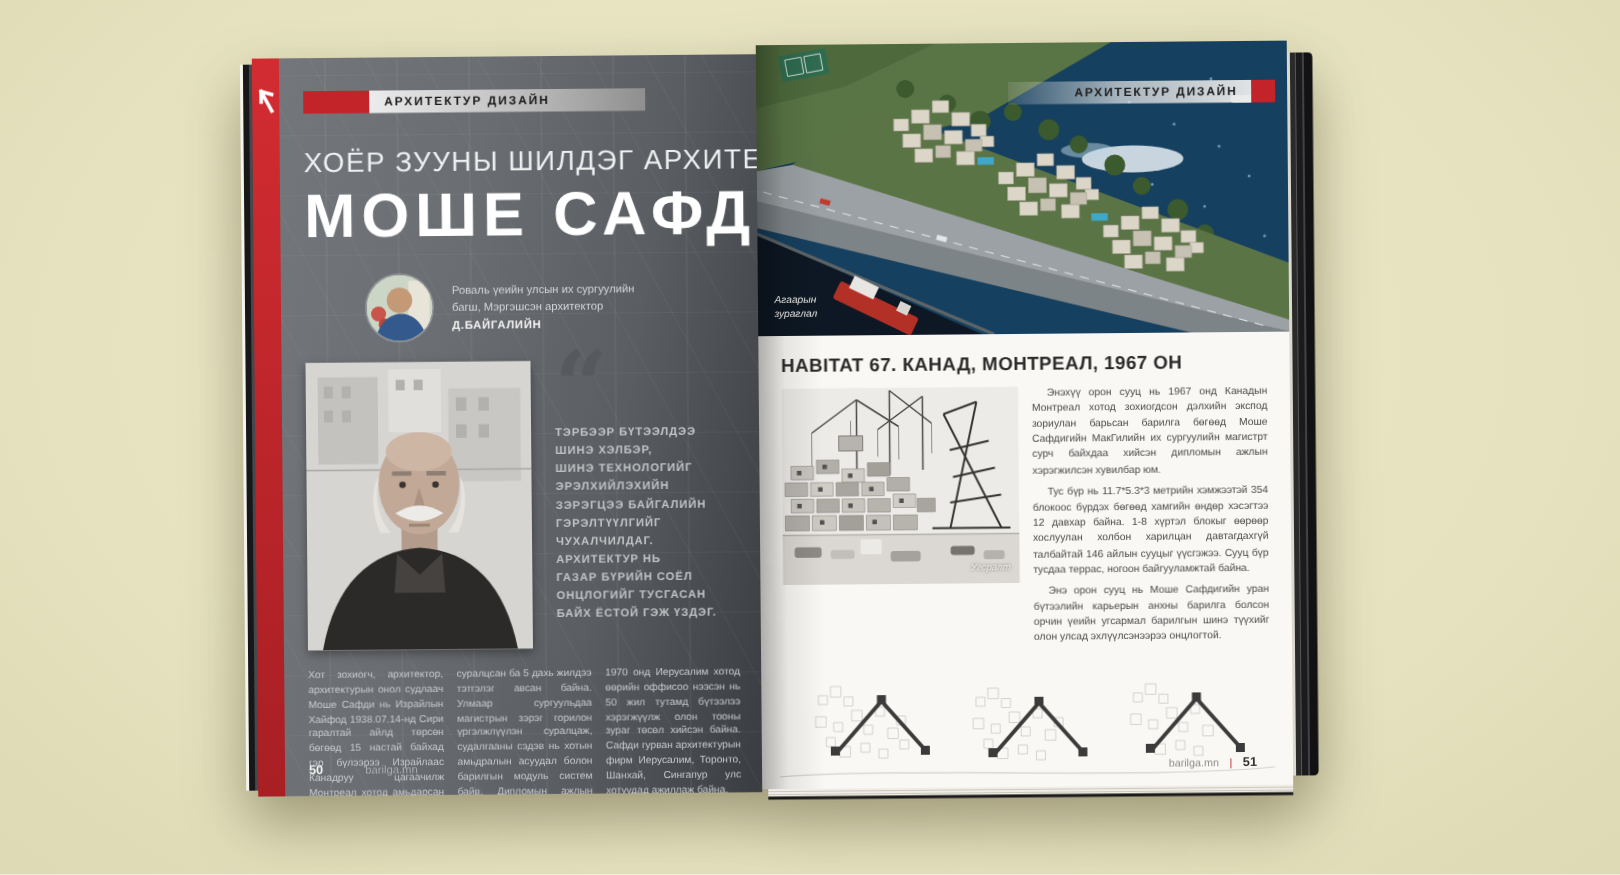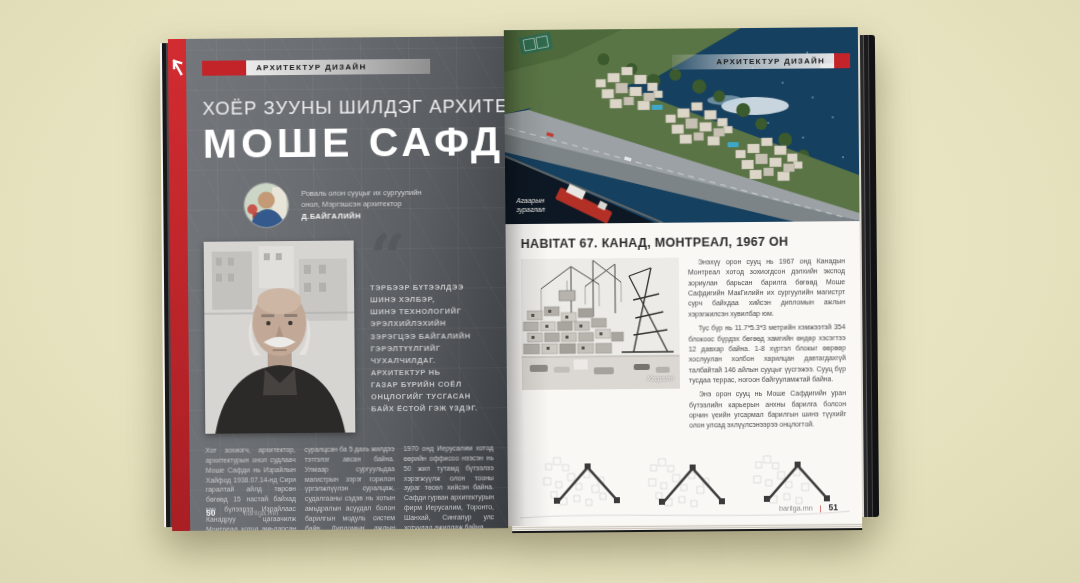--- a/index.html
+++ b/index.html
@@ -131,22 +131,22 @@
           <svg viewBox="0 0 46 46" width="46" height="46">
             <rect width="46" height="46" fill="#ccd6c6"></rect>
             <rect x="28" y="4" width="14" height="38" fill="#e8e4d8"></rect>
             <circle cx="8" cy="26" r="5" fill="#c8544a"></circle>
             <circle cx="12" cy="33" r="4" fill="#b8463d"></circle>
             <circle cx="22" cy="17" r="8.5" fill="#c49a76"></circle>
             <path d="M5,46 C8,31 16,26 23,26 C30,26 38,31 41,46 Z" fill="#34598c"></path>
           </svg>
         </div>
         <div class="author-text">
-          <div>Роваль олон сууцыг их сургуулийн</div>
-          <div>онол, Мэргэшсэн архитектор</div>
+          <div>Роваль үеийн улсын их сургуулийн</div>
+          <div>багш, Мэргэшсэн архитектор</div>
           <div class="author-name">Д.БАЙГАЛИЙН</div>
         </div>
       </div>
 
       <div class="feature">
         <svg class="portrait" viewBox="0 0 150 192" preserveAspectRatio="none">
           <rect width="150" height="192" fill="#d6d5d2"></rect>
           <rect x="8" y="10" width="40" height="58" fill="#c3c2bf"></rect>
           <rect x="95" y="18" width="48" height="62" fill="#c8c7c4"></rect>
           <rect x="55" y="5" width="35" height="42" fill="#e0dfdc"></rect>

